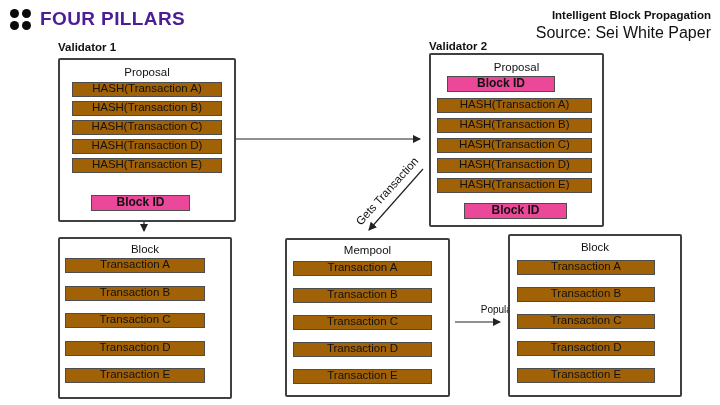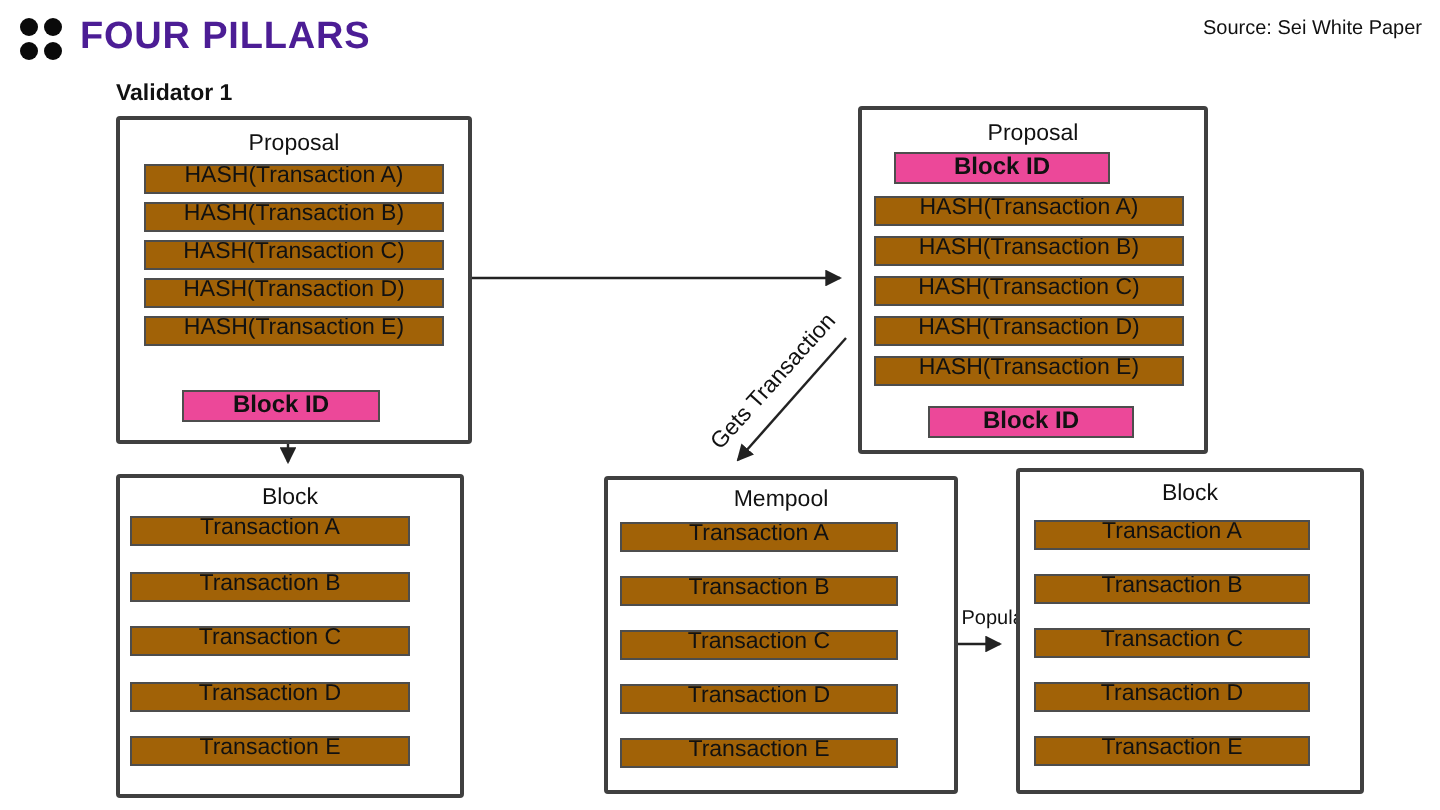--- a/index.html
+++ b/index.html
@@ -7,21 +7,21 @@
     position:relative;width:720px;height:405px;background:#ffffff;
     font-family:"Liberation Sans",sans-serif;color:#111;overflow:hidden;
   }
   
   .logo{position:absolute;left:10px;top:8px;display:flex;align-items:center;gap:9px;}
   .dots{display:grid;grid-template-columns:9px 9px;grid-auto-rows:9px;gap:3px;}
   .dots i{display:block;background:#0a0a0a;border-radius:50%;}
   .logo-text{font-size:19px;font-weight:800;letter-spacing:.4px;color:#4c1d95;white-space:nowrap;}
   .title-block{position:absolute;right:9px;top:8px;text-align:right;line-height:1.3;}
   .doc-title{font-size:11.5px;font-weight:bold;}
-  .doc-source{font-size:10px;}
+  .doc-source{font-size:16px;}
   
   .group-title{position:absolute;text-align:left;font-size:11.5px;font-weight:bold;}
   .outer-box{position:absolute;border:2px solid #404040;border-radius:2px;background:#fff;}
   .box-header{position:absolute;left:0;right:0;text-align:center;font-size:11.5px;}
   .inner-list{position:absolute;}
   .inner-box{
     box-sizing:border-box;height:15px;border:1.5px solid #4d4d4d;background:#a16207;
     text-align:center;font-weight:normal;font-size:11.5px;line-height:11.5px;white-space:nowrap;overflow:hidden;
   }
   .list-v1 .inner-box{margin-bottom:4px;}
@@ -45,20 +45,21 @@
   <div class="logo">
     <span class="dots">
         <i></i>
         <i></i>
         <i></i>
         <i></i>
       </span>
     <span class="logo-text">FOUR PILLARS</span>
   </div>
   <div class="title-block">
+    <div class="doc-title">Intelligent Block Propagation</div>
     <div class="doc-source">Source: Sei White Paper</div>
   </div>
 
   <svg class="arrows" width="720" height="405" viewBox="0 0 720 405">
     <defs>
       <marker id="ah" viewBox="0 0 8 8" refX="7" refY="4" markerWidth="7" markerHeight="7" orient="auto">
         <path d="M0,0 L8,4 L0,8 z" fill="#222"></path>
       </marker>
     </defs>
     <line x1="232" y1="139" x2="420" y2="139" stroke="#222" stroke-width="1.2" marker-end="url(#ah)"></line>
@@ -77,20 +78,21 @@
 
     <div class="inner-box">HASH(Transaction A)</div>
         <div class="inner-box">HASH(Transaction B)</div>
         <div class="inner-box">HASH(Transaction C)</div>
         <div class="inner-box">HASH(Transaction D)</div>
         <div class="inner-box">HASH(Transaction E)</div>
       </div>
     <div class="block-id" style="left:31px;top:135px;width:99px;">Block ID</div>
   </div>
 
+  <div class="group-title" style="left:429px;top:40px;width:171px;">Validator 2</div>
   <div class="outer-box" style="left:429px;top:53px;width:171px;height:170px;">
     <div class="box-header" style="top:6px;">Proposal</div>
     <div class="block-id" style="left:16px;top:21px;width:108px;">Block ID</div>
     <div class="inner-list list-v2" style="top:43px;left:6px;right:10px;">
 
     <div class="inner-box">HASH(Transaction A)</div>
         <div class="inner-box">HASH(Transaction B)</div>
         <div class="inner-box">HASH(Transaction C)</div>
         <div class="inner-box">HASH(Transaction D)</div>
         <div class="inner-box">HASH(Transaction E)</div>
@@ -103,21 +105,21 @@
     <div class="inner-list list-bl" style="top:19px;left:5px;width:140px;">
 
     <div class="inner-box">Transaction A</div>
         <div class="inner-box">Transaction B</div>
         <div class="inner-box">Transaction C</div>
         <div class="inner-box">Transaction D</div>
         <div class="inner-box">Transaction E</div>
       </div>
   </div>
 
-  <div class="outer-box" style="left:302px;top:238px;width:161px;height:155px;padding-left:12px;">
+  <div class="outer-box" style="left:285px;top:238px;width:161px;height:155px;">
     <div class="box-header" style="top:4px;">Mempool</div>
     <div class="inner-list list-mp" style="top:21px;left:6px;width:139px;">
 
     <div class="inner-box">Transaction A</div>
         <div class="inner-box">Transaction B</div>
         <div class="inner-box">Transaction C</div>
         <div class="inner-box">Transaction D</div>
         <div class="inner-box">Transaction E</div>
       </div>
   </div>

